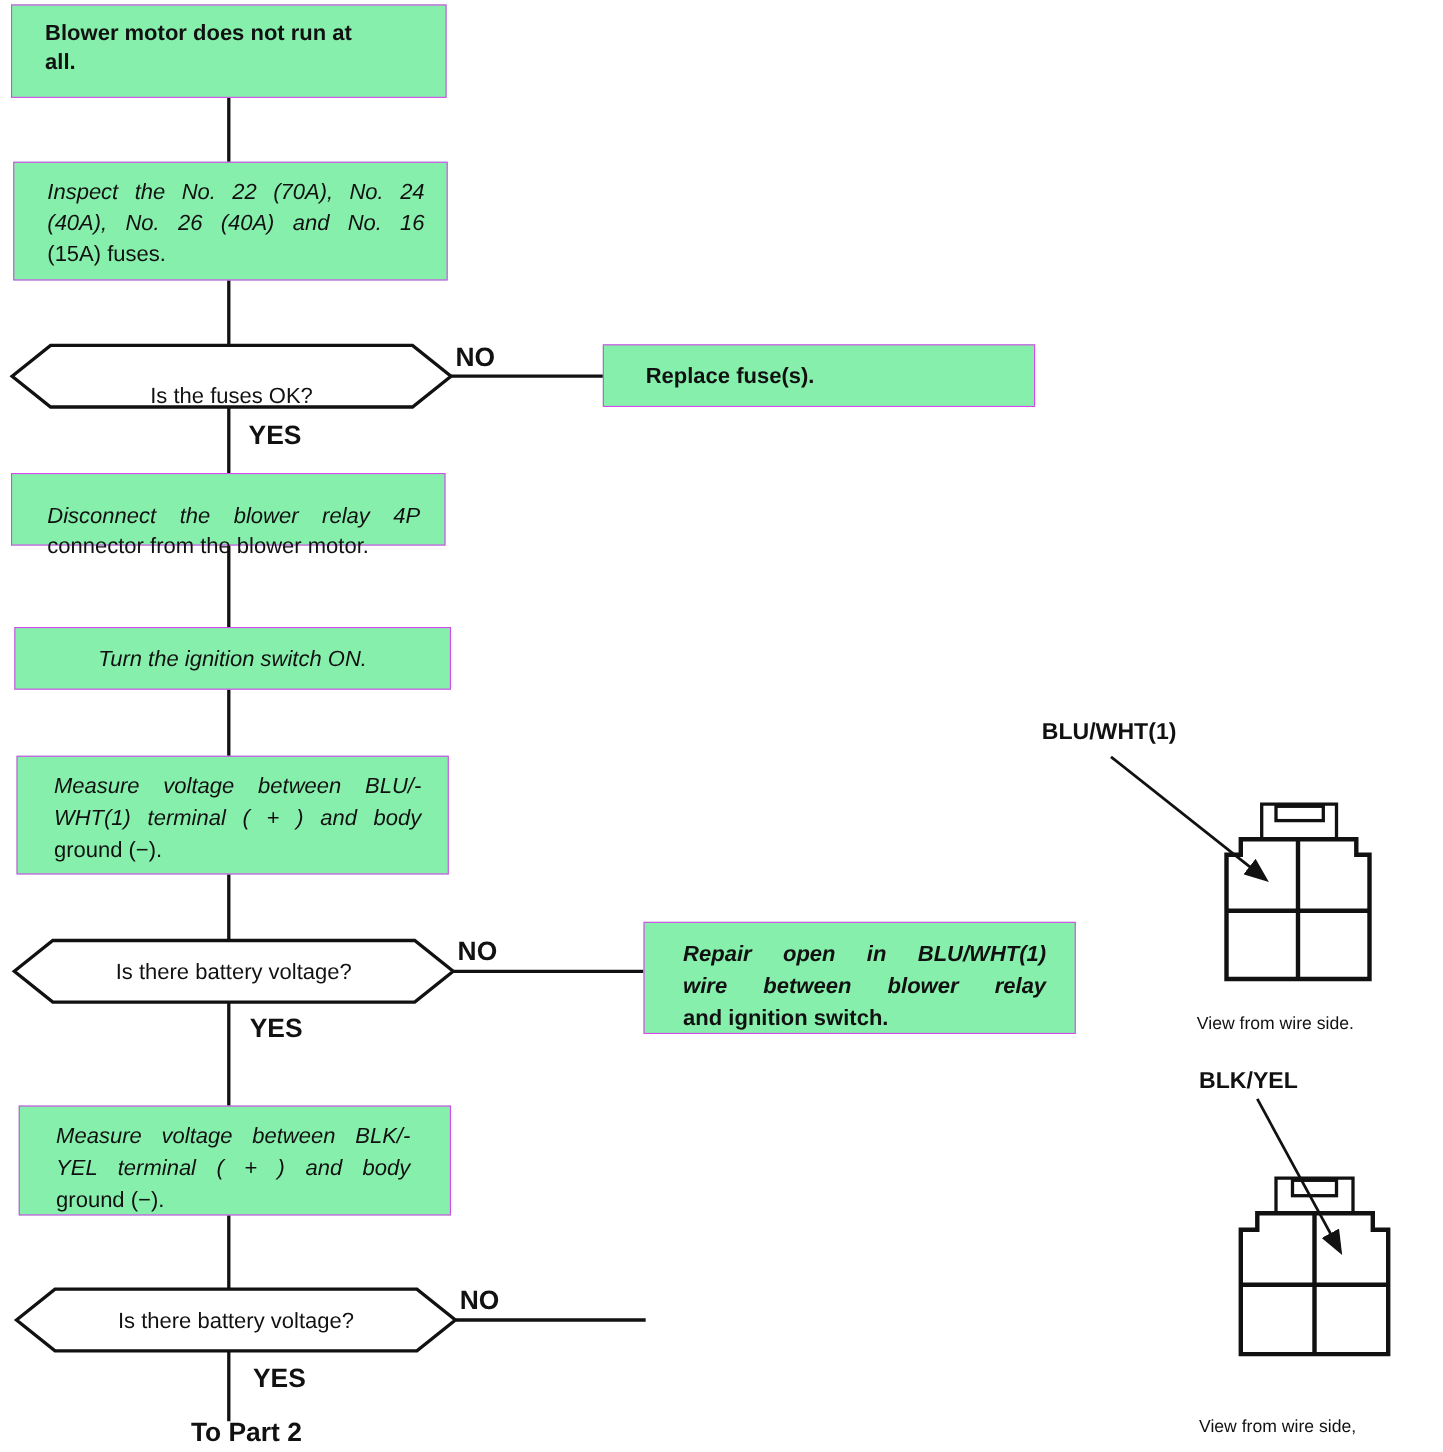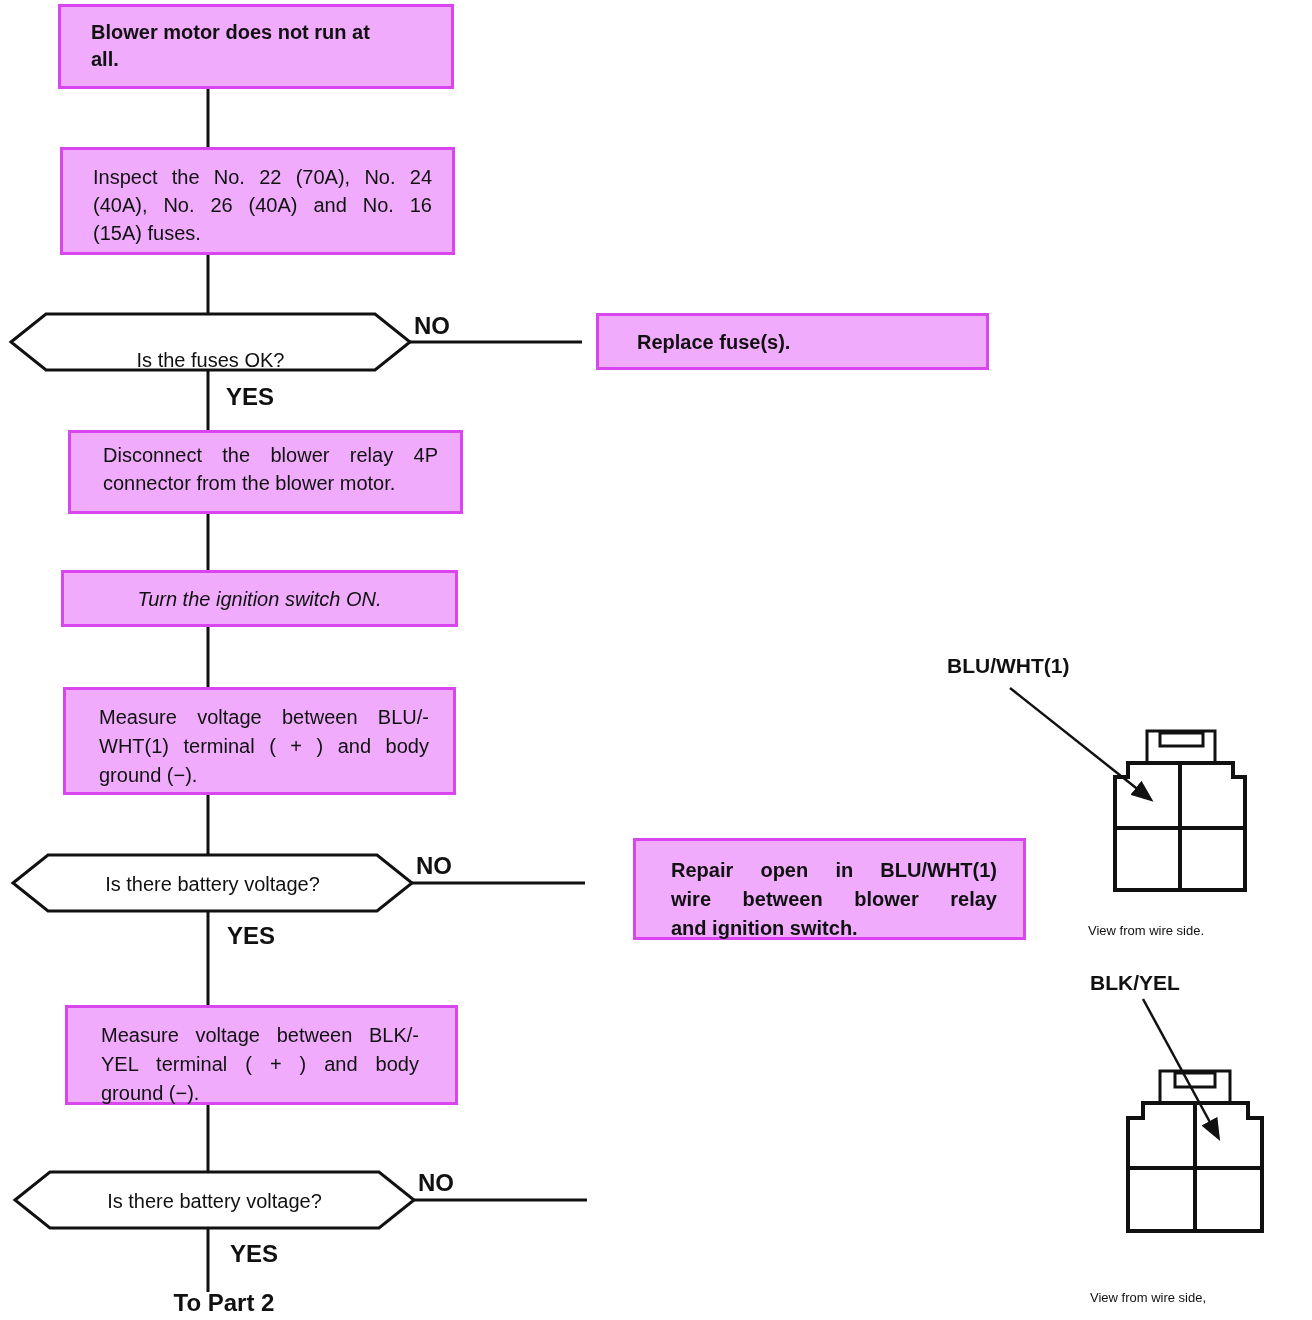--- a/index.html
+++ b/index.html
@@ -8,34 +8,33 @@
     width:1312px;height:1320px;
     background:#ffffff;
     font-family:"Liberation Sans","DejaVu Sans",sans-serif;
     color:#111;
     overflow:hidden;
   }
   #wires{position:absolute;left:0;top:0;width:1312px;height:1320px;}
   .box{
     position:absolute;
     box-sizing:border-box;
-    border:3px solid #d946ef;
-    background:#f0abfc;
+    border:1px solid #d946ef;
+    background:#86efac;
     font-size:20px;
     line-height:28px;
-    margin-left:48px;
   }
   .box .ln{white-space:nowrap;}
-  .box .ln.j{white-space:normal;text-align:justify;text-align-last:justify;}
+  .box .ln.j{white-space:normal;text-align:justify;text-align-last:justify;font-style:italic;}
   .bold{font-weight:700;}
   
   .b-start{left:10px;top:4px;width:396px;height:85px;padding:12px 20px 0 30px;line-height:27px;}
   .b-inspect{left:12px;top:147px;width:395px;height:108px;padding:13px 20px 0 30px;}
   .b-replace{left:548px;top:313px;width:393px;height:57px;display:flex;align-items:center;padding-left:38px;}
-  .b-disconnect{left:20px;top:430px;width:395px;height:84px;padding:8px 22px 0 32px;}
+  .b-disconnect{left:10px;top:430px;width:395px;height:66px;padding:24px 22px 0 32px;}
   .b-ignition{left:13px;top:570px;width:397px;height:57px;display:flex;align-items:center;justify-content:center;text-align:center;font-style:italic;}
   .b-measure-blu{left:15px;top:687px;width:393px;height:108px;padding:13px 24px 0 33px;line-height:29px;}
   .b-repair-blu{left:585px;top:838px;width:393px;height:102px;padding:15px 26px 0 35px;line-height:29px;}
   .b-measure-blk{left:17px;top:1005px;width:393px;height:100px;padding:13px 36px 0 33px;line-height:29px;}
   .b-repair-blk{left:587px;top:1142px;width:393px;height:106px;padding:16px 26px 0 35px;line-height:29px;}
   
   .dec{
     position:absolute;
     width:399px;
     text-align:center;
@@ -51,21 +50,21 @@
   .yes1{left:226px;top:386px;}
   .no2{left:416px;top:855px;}
   .yes2{left:227px;top:925px;}
   .no3{left:418px;top:1172px;}
   .yes3{left:230px;top:1243px;}
   .topart{left:163px;top:1292px;width:122px;text-align:center;}
   
   .conn-label{position:absolute;font-size:21px;font-weight:700;line-height:23px;}
   .cl-top{left:947px;top:654px;}
   .cl-bot{left:1090px;top:971px;}
-  .conn-caption{position:absolute;font-size:13px;line-height:22px;}
+  .conn-caption{position:absolute;font-size:16px;line-height:22px;}
   .cc-top{left:1088px;top:920px;}
   .cc-bot{left:1090px;top:1287px;}
 </style>
 </head>
 <body>
 
 <div id="page">
 
   <svg id="wires" viewBox="0 0 1312 1320" xmlns="http://www.w3.org/2000/svg">
     <defs>

